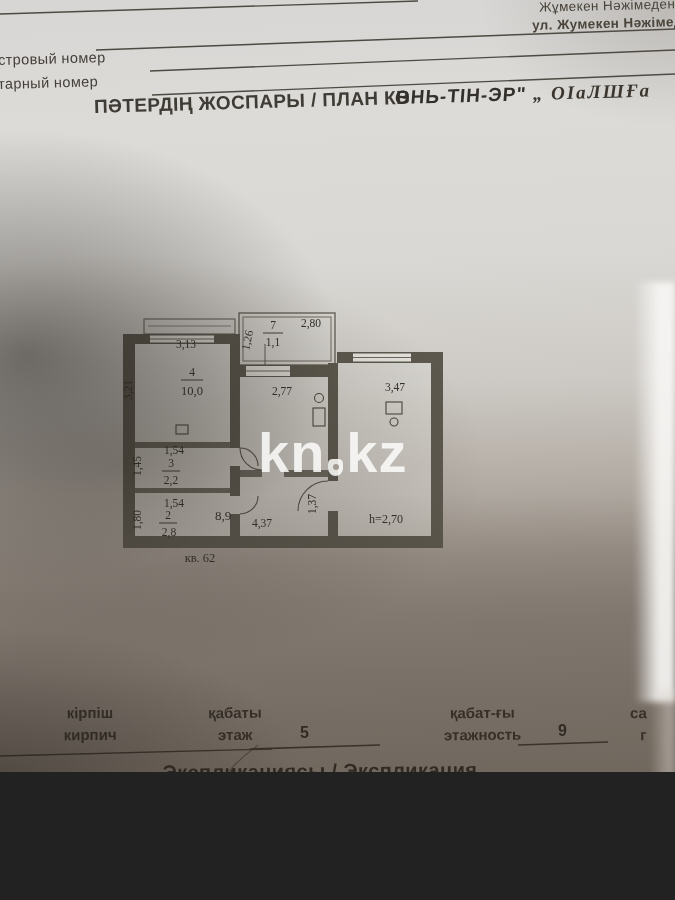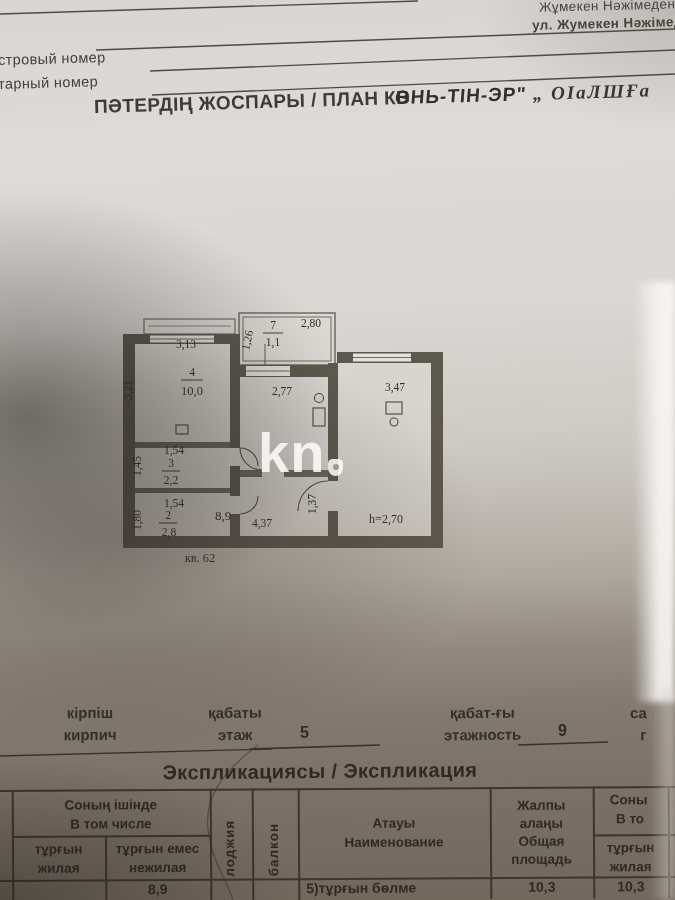--- a/index.html
+++ b/index.html
@@ -1,16 +1,16 @@
 <!DOCTYPE html>
 <html><head>
 <meta charset="utf-8">
 <style>
   html,body{margin:0;padding:0;background:#222;}
-  #photo{position:relative;width:675px;height:900px;overflow:hidden;
+  #photo{position:relative;width:675px;height:772px;overflow:hidden;
     font-family:"Liberation Sans",sans-serif;
     background:linear-gradient(178deg,#d7d6d4 0%,#dcdbd8 16%,#dad8d4 34%,#cdcac5 50%,#b5aea6 62%,#9c948b 72%,#918880 80%,#8b8279 88%,#847b71 100%);}
   .abs{position:absolute;}
   svg text{font-family:"Liberation Serif","DejaVu Serif",serif;}
   
   .addr{right:-8px;text-align:right;color:#474239;font-size:13.5px;letter-spacing:.4px;transform:rotate(-1.4deg);}
   .f-label{left:-2px;color:#45403a;font-size:14.5px;letter-spacing:.4px;transform:rotate(-1.5deg);transform-origin:left;}
   .title{left:94px;top:96px;width:600px;color:#3f3b35;font-size:19px;font-weight:bold;letter-spacing:.4px;transform:rotate(-1.7deg);transform-origin:left;white-space:nowrap;}
   .t-ovl1{font-weight:bold;color:#332f2a;margin-left:-15px;letter-spacing:1px;transform:skewX(-6deg);display:inline-block;}
   .t-ovl2{font-family:"Liberation Serif",serif;font-style:italic;font-weight:bold;color:#3a352e;margin-left:6px;letter-spacing:2px;display:inline-block;}
@@ -140,20 +140,21 @@
       <text x="152" y="231">4,37</text>
       <text transform="translate(206,208) rotate(-90)">1,37</text>
       <text x="276" y="227" font-size="12">h=2,70</text>
       <text x="90" y="266" font-size="12.5">кв. 62</text>
     </g>
   </svg>
 
   <div class="abs noptr" id="wm">
     <span>kn</span>
       <span class="pin"></span>
+      <span>kz</span>
   </div>
 
   <div class="abs b2" style="left:30px;top:702px;width:120px">
     <div>кірпіш</div>
     <div>кирпич</div>
   </div>
   <div class="abs b2" style="left:180px;top:702px;width:110px">
     <div>қабаты</div>
     <div>этаж</div>
   </div>

